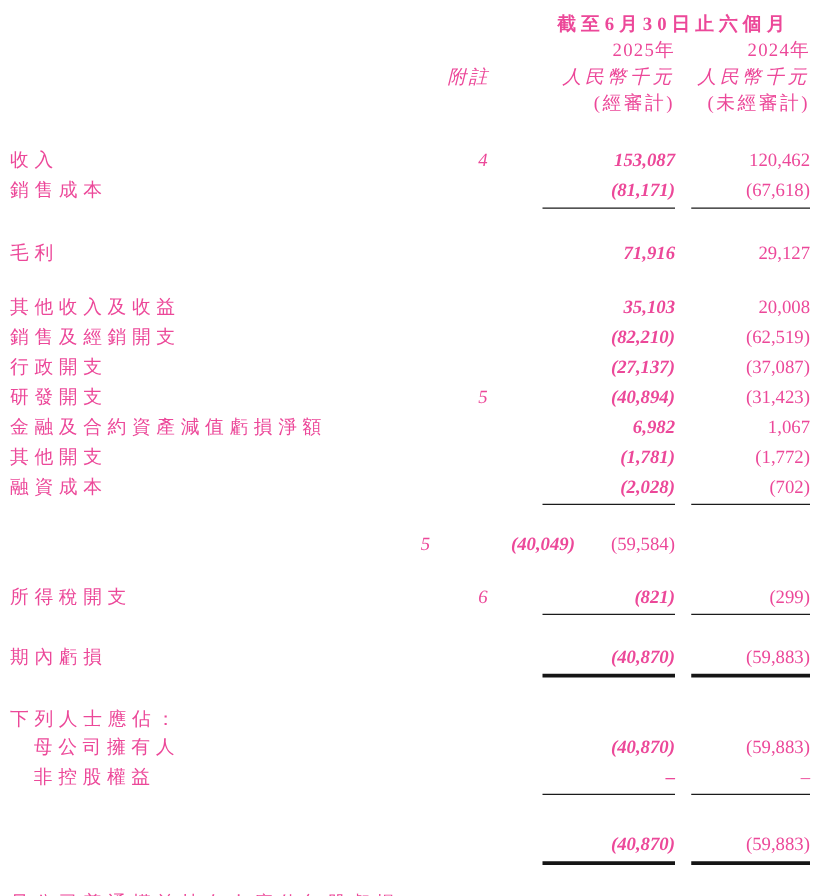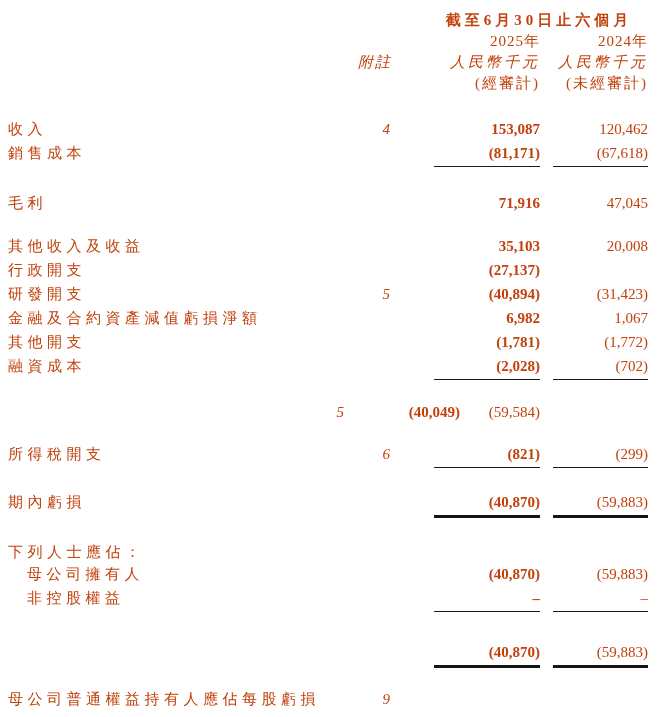--- a/index.html
+++ b/index.html
@@ -2,40 +2,40 @@
 <html><head>
 <meta charset="utf-8">
 <style>
   html, body { margin:0; padding:0; background:#ffffff; }
   .page {
     position: relative;
     width: 660px;
     height: 717px;
     box-sizing: border-box;
     background: #ffffff;
-    color: #c2410c;
+    color: #ec4899;
     font-family: "Liberation Serif", "DejaVu Serif", serif;
     padding: 10px 12px 0 8px;
     overflow: hidden;
   }
   .grid {
     display: grid;
     grid-template-columns: 1fr 46px 140px 108px;
     align-items: baseline;
   }
   .cell { line-height: 22px; font-size: 15px; }
   .hcell { line-height: 21px; font-size: 15px; }
   .b { font-weight: normal; }
   .it { font-style: italic; }
   .label { letter-spacing: 4.5px; white-space: nowrap; }
   .label.indent { padding-left: 19px; }
   .note { font-style: italic; text-align: right; padding-right: 8px; letter-spacing: 2px; }
   .num { text-align: right; white-space: nowrap; }
   .num .nw { display: inline-block; text-align: right; padding-bottom: 2px; }
-  .col2025 .nw { width: 106px; font-weight: bold; }
+  .col2025 .nw { width: 106px; font-weight: bold; font-style: italic; }
   .col2024 .nw { width: 95px; }
   .u-thin .nw  { border-bottom: 1px solid #1b1b1b; }
   .u-thick .nw { border-bottom: 3px solid #151515; }
   .title-span { grid-column: 3 / 5; text-align: center; font-weight: bold; letter-spacing: 4px; padding-left: 30px; white-space: nowrap; }
   .year { letter-spacing: 1px; }
   .cur { letter-spacing: 3px; }
   .audit { letter-spacing: 2px; }
   .rows-host { margin-top: 24px; }
   .spacer { width: 100%; }
 </style>
@@ -81,33 +81,40 @@
         <div class="cell label">銷售成本</div>
         <div class="cell note"></div>
         <div class="cell num col2025 u-thin"><span class="nw">(81,171)</span></div>
         <div class="cell num col2024 u-thin"><span class="nw">(67,618)</span></div>
       </div>
       <div class="spacer" style="height: 25px;"></div>
       <div class="grid trow">
         <div class="cell label b">毛利</div>
         <div class="cell note"></div>
         <div class="cell num col2025"><span class="nw">71,916</span></div>
-        <div class="cell num col2024"><span class="nw">47,045</span></div>
+        <div class="cell num col2024"><span class="nw">29,127</span></div>
       </div>
       <div class="spacer" style="height: 19px;"></div>
       <div class="grid trow">
         <div class="cell label">其他收入及收益</div>
         <div class="cell note"></div>
         <div class="cell num col2025"><span class="nw">35,103</span></div>
         <div class="cell num col2024"><span class="nw">20,008</span></div>
       </div>
       <div class="grid trow">
+        <div class="cell label">銷售及經銷開支</div>
+        <div class="cell note"></div>
+        <div class="cell num col2025"><span class="nw">(82,210)</span></div>
+        <div class="cell num col2024"><span class="nw">(62,519)</span></div>
+      </div>
+      <div class="grid trow">
         <div class="cell label">行政開支</div>
         <div class="cell note"></div>
         <div class="cell num col2025"><span class="nw">(27,137)</span></div>
+        <div class="cell num col2024"><span class="nw">(37,087)</span></div>
       </div>
       <div class="grid trow">
         <div class="cell label">研發開支</div>
         <div class="cell note">5</div>
         <div class="cell num col2025"><span class="nw">(40,894)</span></div>
         <div class="cell num col2024"><span class="nw">(31,423)</span></div>
       </div>
       <div class="grid trow">
         <div class="cell label">金融及合約資產減值虧損淨額</div>
         <div class="cell note"></div>

